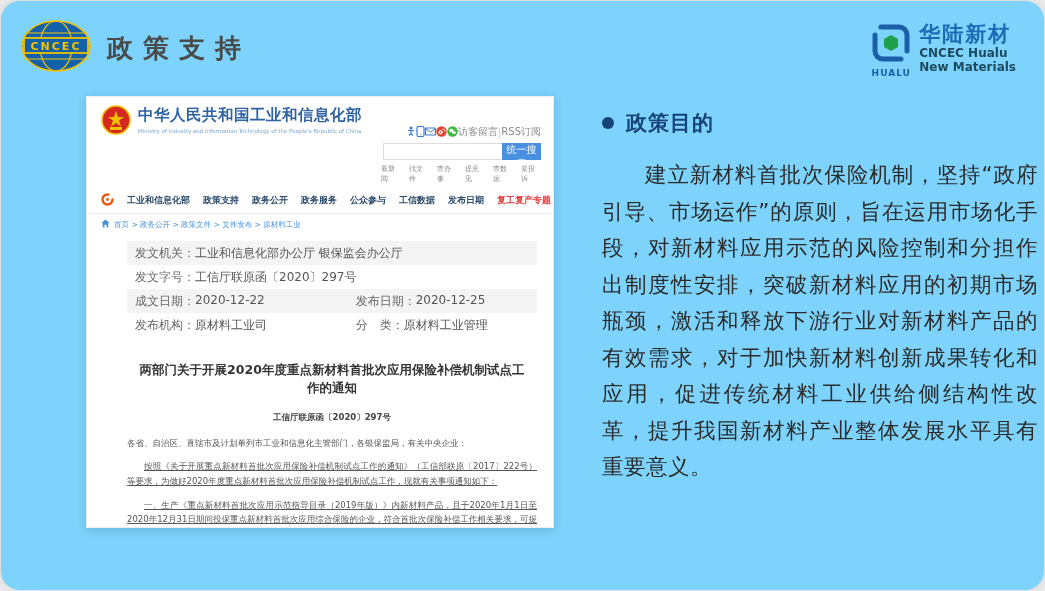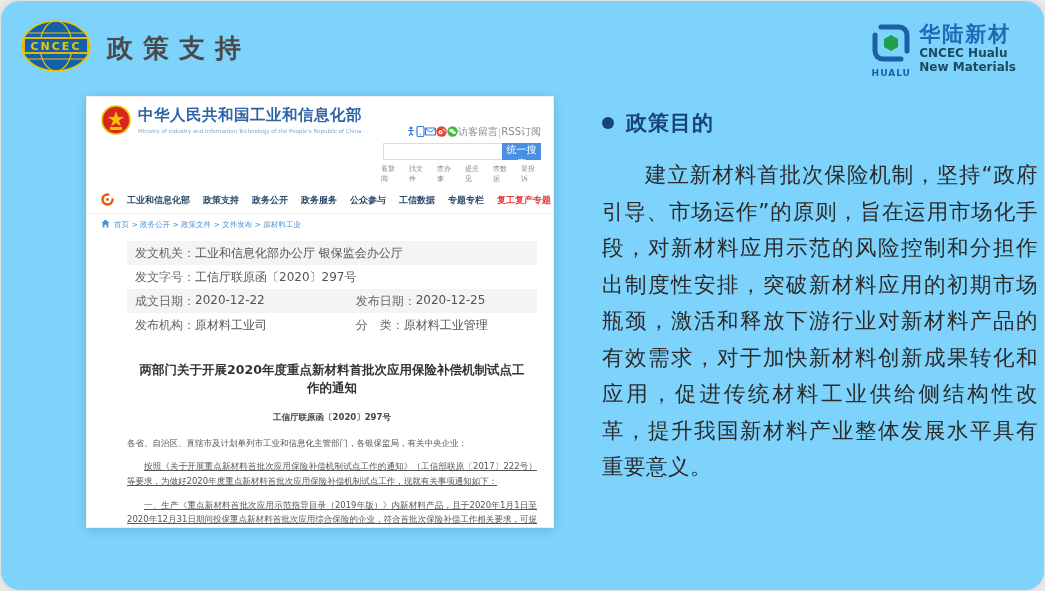--- a/index.html
+++ b/index.html
@@ -154,21 +154,21 @@
       <span><svg width="13" height="13" viewBox="0 0 13 13">
             <circle cx="6.5" cy="6.5" r="5" fill="none" stroke="#e8590c" stroke-width="2.4" stroke-dasharray="24 8" stroke-linecap="round"></circle>
             <circle cx="6.5" cy="6.5" r="1.4" fill="#e8590c"></circle>
           </svg></span>
       <span class="nav-item">工业和信息化部</span>
       <span class="nav-item">政策支持</span>
       <span class="nav-item">政务公开</span>
       <span class="nav-item">政务服务</span>
       <span class="nav-item">公众参与</span>
       <span class="nav-item">工信数据</span>
-      <span class="nav-item">专题专栏</span>
+      <span class="nav-item">发布日期</span>
       <span class="nav-item hot">复工复产专题</span>
     </div>
 
     <div class="site-breadcrumb">
       <span><svg width="9" height="9" viewBox="0 0 9 9">
             <path d="M4.5 0.5 L8.5 4 H7.3 V8.5 H5.5 V5.8 H3.5 V8.5 H1.7 V4 H0.5 Z" fill="#4a90d9"></path>
           </svg></span>
       <span>首页 &gt; 政务公开 &gt; 政策文件 &gt; 文件发布 &gt; 原材料工业</span>
     </div>
 

